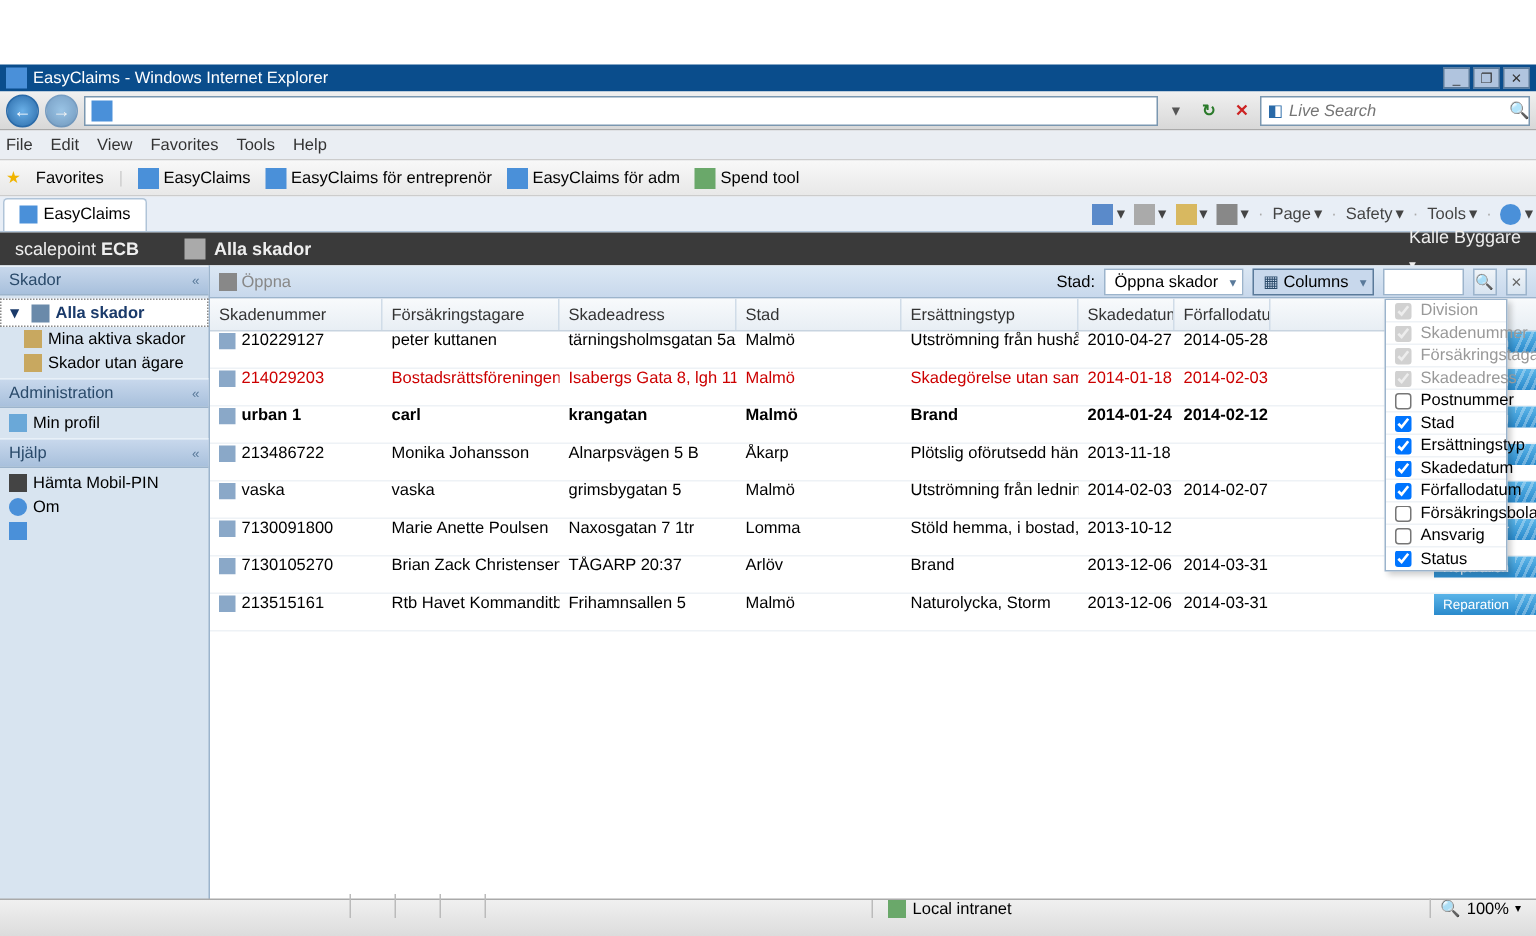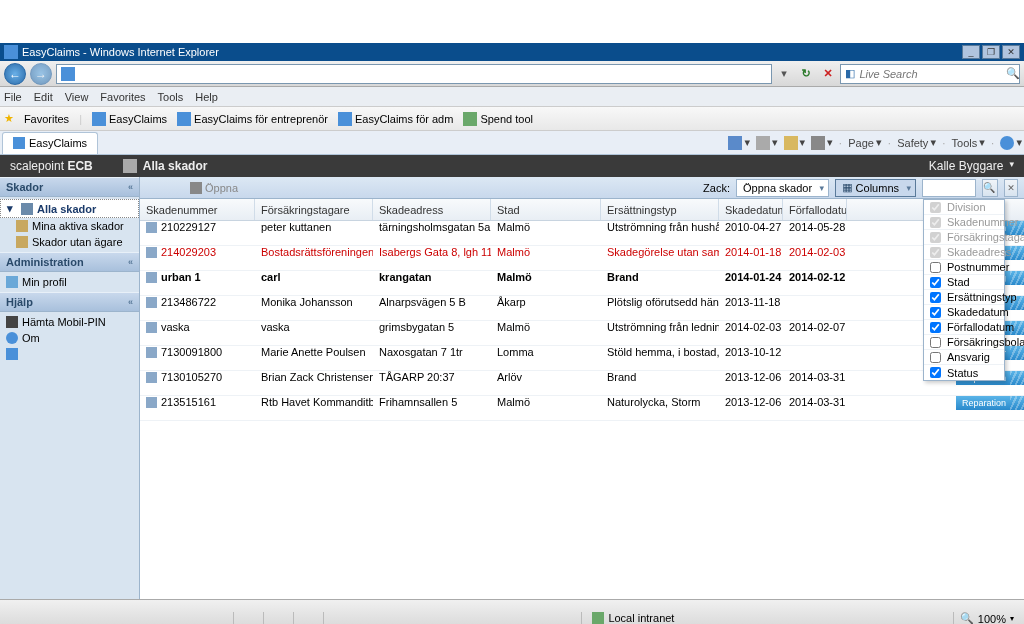--- a/index.html
+++ b/index.html
@@ -36,36 +36,36 @@
 .tabbar .tools .ico { width: 14px; height: 14px; background: #888; display: inline-block; }
 .tabbar .tools .sep { color: #aaa; }
 .tabbar .tools .item { display: flex; align-items: center; gap: 2px; }
 
 .app { display: flex; height: 508px; }
 .appheader { height: 22px; background: #3a3a3a; color: #eee; display: flex; align-items: center; padding: 0 10px; font-size: 12px; }
 .appheader .brand { font-weight: normal; }
 .appheader .brand b { font-weight: bold; }
 .appheader .page-title { margin-left: 30px; display: flex; align-items: center; gap: 6px; }
 .appheader .page-title .ico { width: 14px; height: 14px; background: #aaa; }
-.appheader .user { margin-left: auto; display: flex; gap: 6px; }
+.appheader .user { margin-left: auto; display: flex; gap: 6px; flex-direction: column; }
 
 .leftpanel { width: 140px; background: #d8e4f0; border-right: 1px solid #9cb4cc; display: flex; flex-direction: column; }
-.panelheader { background: linear-gradient(#c8d8ec, #a8c0dc); height: 20px; display: flex; align-items: center; padding: 0 6px; font-size: 11px; font-weight: bold; color: #2a4a6a; border-bottom: 1px solid #9cb4cc; border-top: 1px solid #e8f0f8; }
+.panelheader { background: linear-gradient(#c8d8ec, #a8c0dc); height: 20px; display: flex; align-items: center; padding: 0 6px; font-size: 11px; font-weight: normal; color: #2a4a6a; border-bottom: 1px solid #9cb4cc; border-top: 1px solid #e8f0f8; }
 .panelheader .collapse { margin-left: auto; color: #5a7a9a; font-size: 9px; }
 .panelbody { padding: 2px 0; }
 .treeitem { display: flex; align-items: center; padding: 2px 6px 2px 16px; gap: 4px; font-size: 11px; }
 .treeitem.root { padding-left: 6px; }
 .treeitem .toggle { width: 10px; color: #555; }
 .treeitem .ico { width: 12px; height: 12px; background: #6a8aaa; }
 .treeitem.selected { background: #fff; border: 1px dotted #888; }
 .treeitem.selected span { font-weight: bold; color: #1a3a6a; }
 
 .mainpanel { flex: 1; display: flex; flex-direction: column; background: #fff; position: relative; }
 .toolbar { height: 22px; background: linear-gradient(#dce8f4, #c8d8ec); border-bottom: 1px solid #9cb4cc; display: flex; align-items: center; padding: 0 6px; gap: 6px; }
-.toolbar .btn { display: flex; align-items: center; gap: 3px; color: #888; margin-left: 44px; }
+.toolbar .btn { display: flex; align-items: center; gap: 3px; color: #888; }
 .toolbar .btn .ico { width: 12px; height: 12px; background: #888; }
 .toolbar .right { margin-left: auto; display: flex; align-items: center; gap: 6px; }
 .toolbar .combo { height: 18px; border: 1px solid #9cb4cc; background: #fff; padding: 0 16px 0 6px; display: flex; align-items: center; position: relative; min-width: 70px; }
 .toolbar .combo::after { content: '▾'; position: absolute; right: 4px; color: #5a7a9a; font-size: 9px; }
 .toolbar .combo.pressed { background: #c8d8ec; border-color: #5a7a9a; min-width: 56px; }
 .toolbar .searchinput { height: 18px; border: 1px solid #9cb4cc; background: #fff; width: 54px; }
 .toolbar .searchbtn { width: 16px; height: 18px; border: 1px solid #9cb4cc; background: linear-gradient(#f0f4f8,#d8e4f0); display: flex; align-items: center; justify-content: center; }
 
 .gridwrap { flex: 1; overflow: hidden; position: relative; }
 .gridhdr { display: flex; background: linear-gradient(#f8fafc, #e8eef4); border-bottom: 1px solid #c8d4e0; height: 22px; }
@@ -89,21 +89,21 @@
 .statusbadge::after { content: ''; position: absolute; right: 0; top: 0; bottom: 0; width: 14px; background: repeating-linear-gradient(115deg, rgba(255,255,255,0.3) 0 2px, transparent 2px 5px); }
 
 .columnmenu { position: absolute; top: 0; right: 19px; width: 82px; background: #fff; border: 1px solid #9cb4cc; box-shadow: 2px 2px 4px rgba(0,0,0,0.2); z-index: 10; }
 .columnmenu .menuitem { display: flex; align-items: center; gap: 6px; padding: 2px 6px; font-size: 11px; border-bottom: 1px solid #eef2f6; height: 15px; }
 .columnmenu .menuitem:last-child { border-bottom: none; }
 .columnmenu .menuitem input { width: 11px; height: 11px; }
 .columnmenu .menuitem.disabled { color: #999; }
 
 .gridfooter { height: 22px; background: linear-gradient(#dce8f4, #c8d8ec); border-top: 1px solid #9cb4cc; display: flex; align-items: center; padding: 0 6px; }
 
-.iestatus { height: 20px; background: linear-gradient(#f0f0f0, #dcdcdc); border-top: 1px solid #aaa; display: flex; align-items: flex-start; padding: 12px 4px; font-size: 11px; position: absolute; bottom: 0; left: 0; right: 0; }
+.iestatus { height: 20px; background: linear-gradient(#f0f0f0, #dcdcdc); border-top: 1px solid #aaa; display: flex; align-items: flex-end; padding: 12px 4px; font-size: 11px; position: absolute; bottom: 0; left: 0; right: 0; }
 .iestatus .zone { margin-left: auto; display: flex; align-items: center; gap: 4px; border-left: 1px solid #bbb; padding: 0 10px; }
 .iestatus .zoom { display: flex; align-items: center; gap: 4px; border-left: 1px solid #bbb; padding: 0 6px; }
 .iestatus .segs { display: flex; gap: 0; }
 .iestatus .segs span { width: 30px; height: 16px; border-left: 1px solid #bbb; }
 </style>
 </head>
 <body>
 
 <div class="titlebar">
   <span class="icon"></span>
@@ -246,21 +246,21 @@
     </div>
   </div>
 
   <div class="mainpanel">
     <div class="toolbar">
       <span class="btn">
           <span class="ico"></span>
           <span>Öppna</span>
         </span>
       <div class="right">
-        <span>Zack:</span>
+        <span>Stad:</span>
         <div class="combo">
             <span>Öppna skador</span>
           </div>
         <div class="combo pressed"><span style="color:#2a4a6a">▦</span>&nbsp;<span>Columns</span></div>
         <input class="searchinput" style="">
         <div class="searchbtn">
             <span style="font-size:10px">🔍</span>
           </div>
         <div class="searchbtn" style="width:14px">
             <span style="font-size:9px;color:#666">✕</span>

